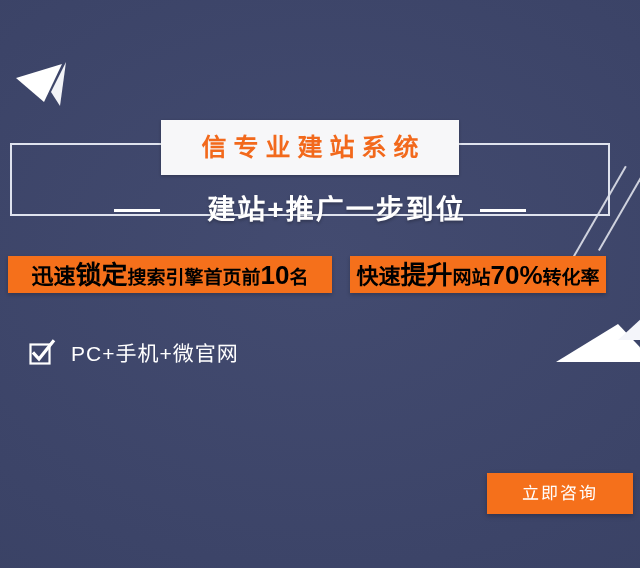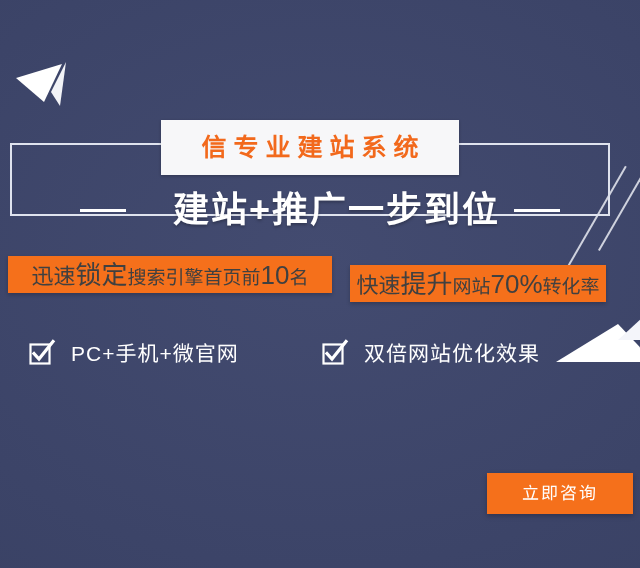--- a/index.html
+++ b/index.html
@@ -47,35 +47,35 @@
     text-indent:7px;line-height:1;
   }
 
   
   .headline-row{
     position:absolute;left:0;top:180px;width:640px;height:60px;
     display:flex;align-items:center;justify-content:center;gap:14px;
   }
   .dash{width:46px;height:3px;background:#ffffff;flex:none;}
   .headline{
-    color:#ffffff;font-size:36px;font-weight:700;letter-spacing:2px;
+    color:#ffffff;font-size:28px;font-weight:700;letter-spacing:2px;
     white-space:nowrap;line-height:1;
     text-shadow:0 2px 3px rgba(0,0,0,.25);
     margin-left:33px;
   }
 
   
   .bar{
     position:absolute;height:37px;background:#f5701b;
     display:flex;align-items:center;justify-content:center;
     box-shadow:0 2px 4px rgba(0,0,0,.22);
   }
   .bar-left{left:8px;top:256px;width:324px;}
-  .bar-right{left:350px;top:265px;width:256px;}
-  .bar .t{color:#404040;font-size:22px;font-weight:400;white-space:nowrap;line-height:1;}
+  .bar-right{left:350px;top:256px;width:256px;}
+  .bar .t{color:#000000;font-size:22px;font-weight:700;white-space:nowrap;line-height:1;}
   .bar .t .big{font-size:26px;}
   .bar .t .sm{font-size:19px;}
 
   
   .features{
     position:absolute;left:0;top:325px;width:640px;
   }
   .frow{display:flex;align-items:center;height:56px;}
   .fitem{display:flex;align-items:center;}
   .fitem.col1{width:310px;padding-left:29px;box-sizing:border-box;}
@@ -144,29 +144,20 @@
     <div class="frow">
       <div class="fitem col1">
         <span class="cbox">
           <svg width="24" height="24" viewBox="0 0 24 24">
             <rect x="1.5" y="3.5" width="19" height="19" fill="none" stroke="#ffffff" stroke-width="2.2"></rect>
             <path d="M5 12.5 L10 18 L24 0.5" fill="none" stroke="#ffffff" stroke-width="3.2" stroke-linecap="square"></path>
           </svg>
         </span>
         <span class="ftext">PC+手机+微官网</span>
       </div>
-      <div class="fitem col2">
-        <span class="cbox">
-          <svg width="24" height="24" viewBox="0 0 24 24">
-            <rect x="1.5" y="3.5" width="19" height="19" fill="none" stroke="#ffffff" stroke-width="2.2"></rect>
-            <path d="M5 12.5 L10 18 L24 0.5" fill="none" stroke="#ffffff" stroke-width="3.2" stroke-linecap="square"></path>
-          </svg>
-        </span>
-        <span class="ftext">双倍网站优化效果</span>
-      </div>
     </div>
 
 
   </div>
 
   <div class="cta">
     <span>立即咨询</span>
   </div>
 
 </div>

